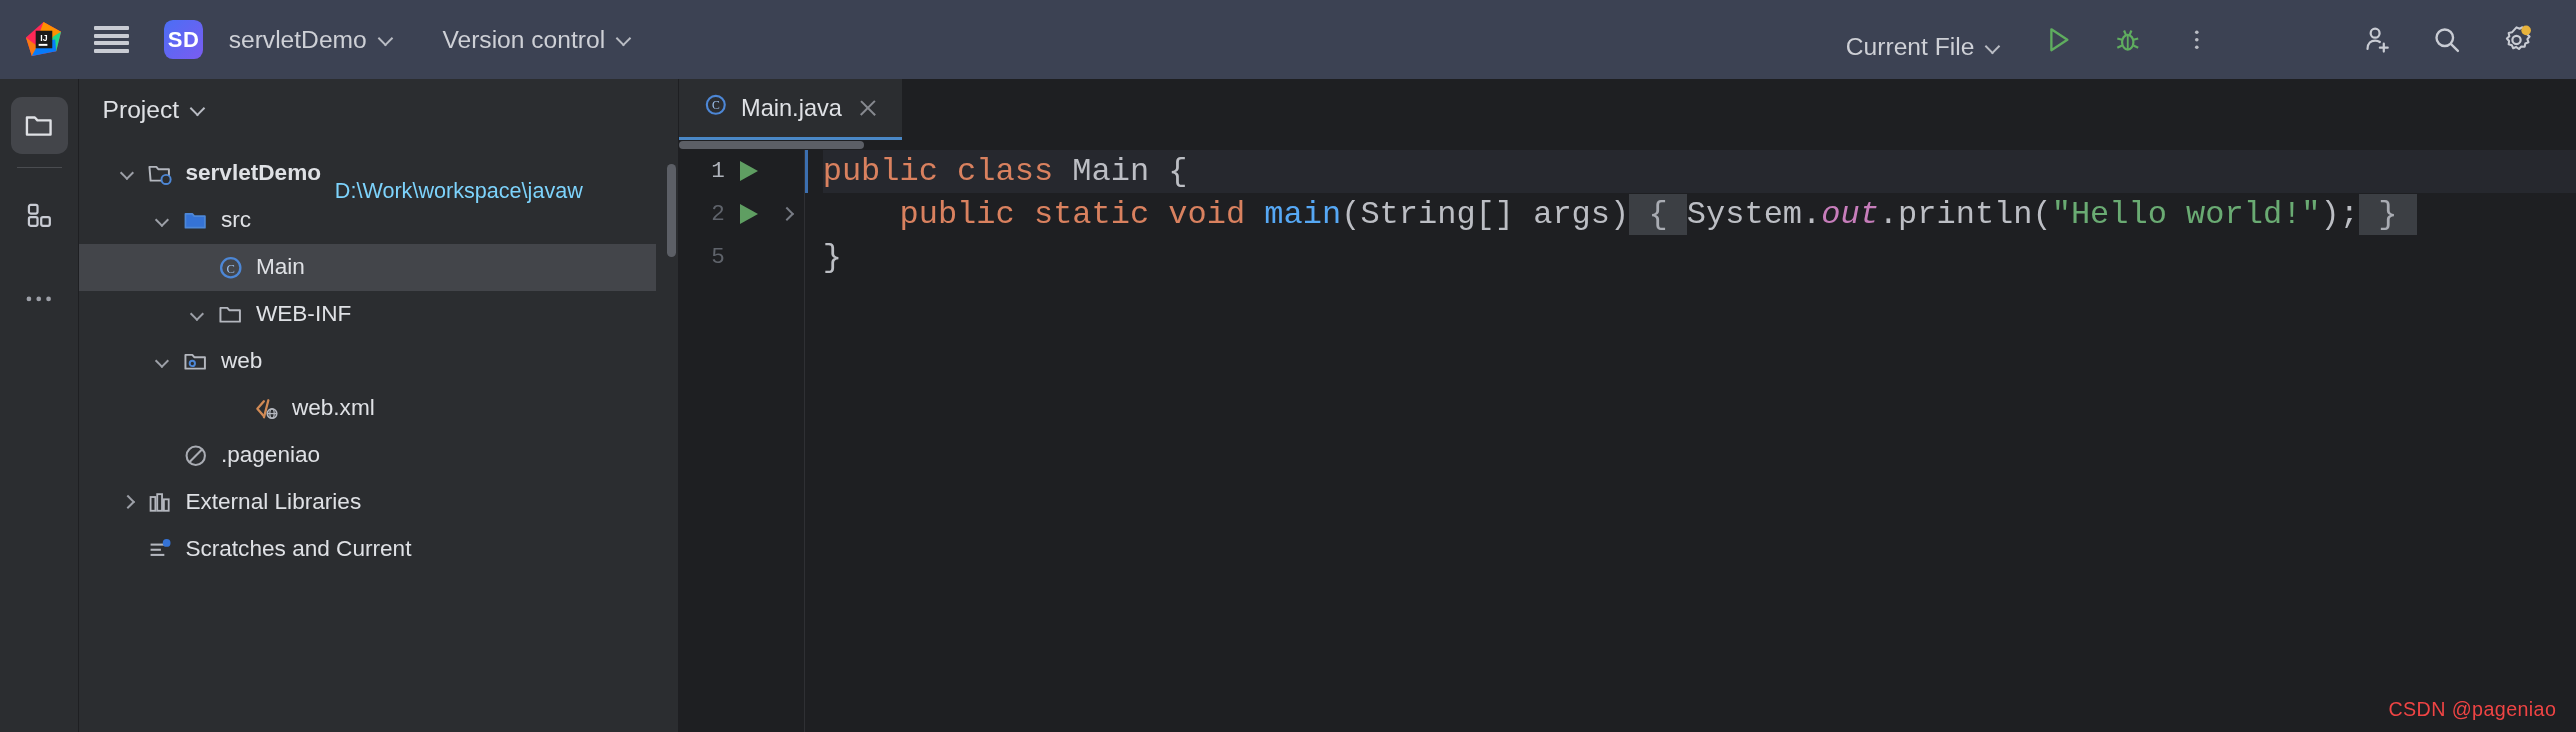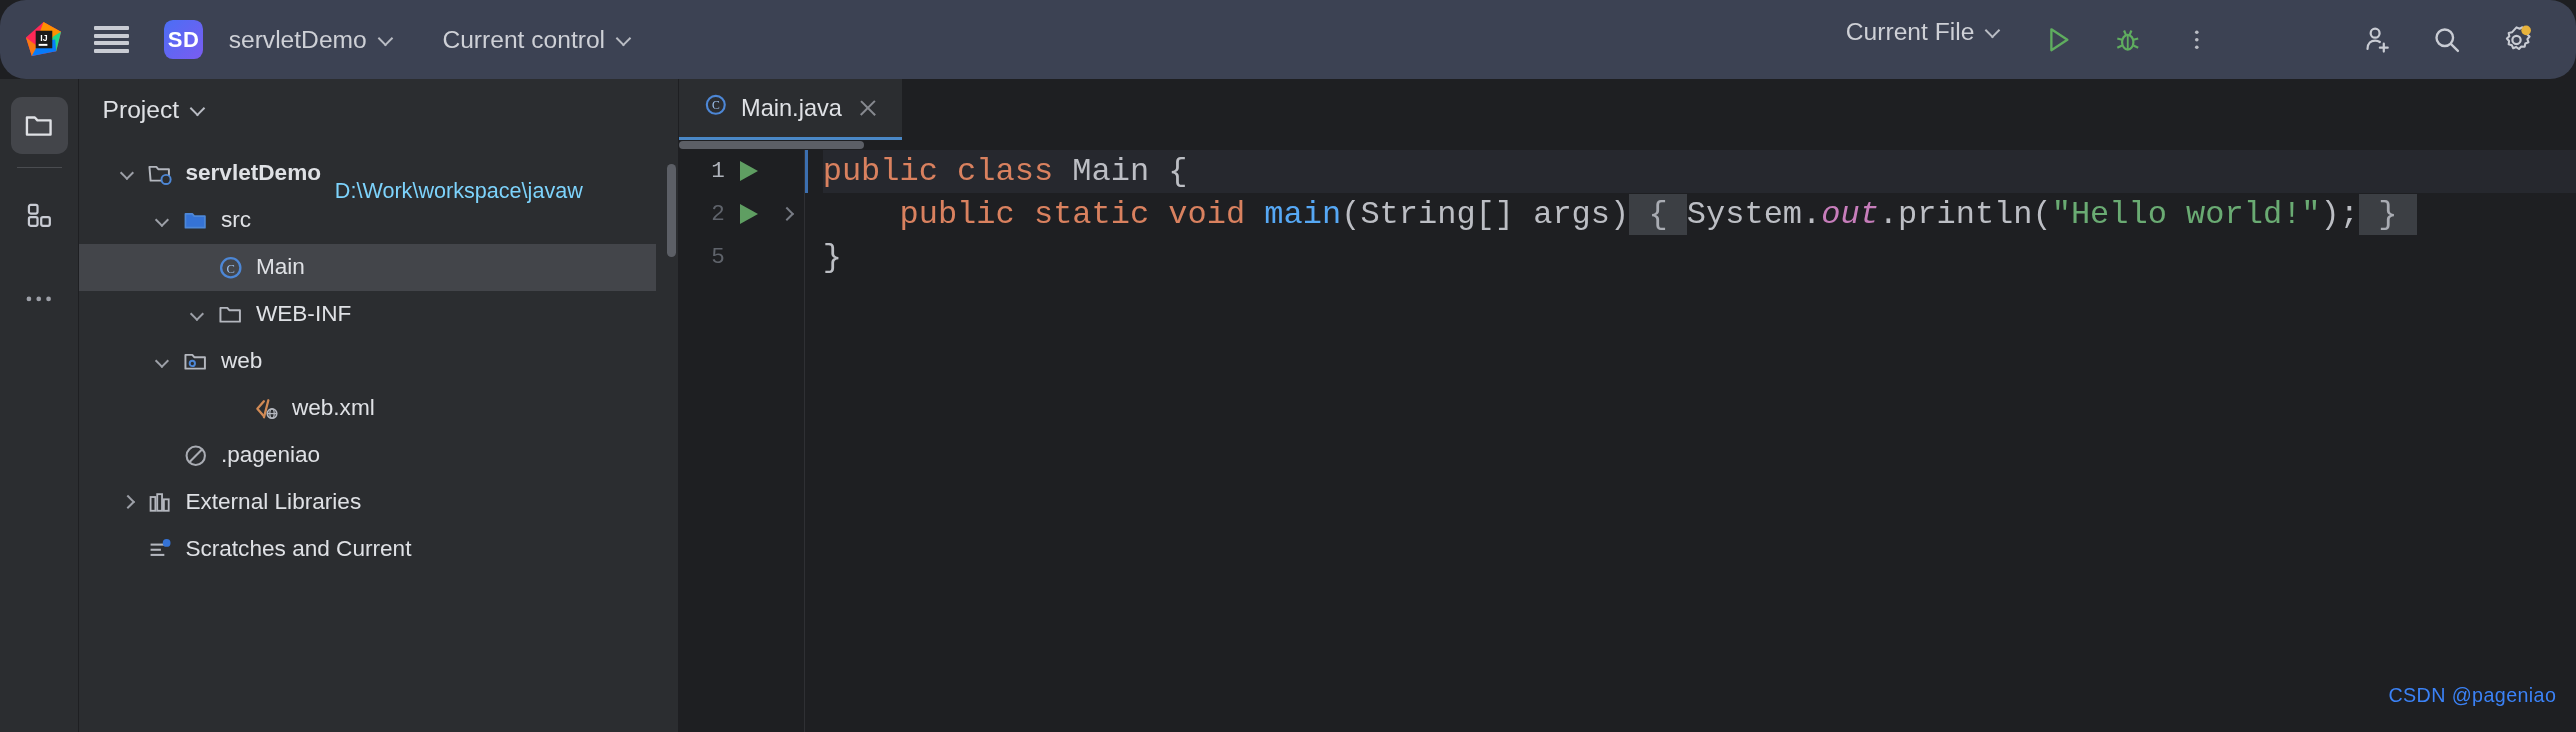--- a/index.html
+++ b/index.html
@@ -10,21 +10,20 @@
     overflow: hidden;
   }
 
   
   .topbar {
     height: 79px; width: 100%;
     background: #3c4253;
     display: flex; align-items: center;
     padding: 0 27.5px 0 23.6px;
     position: relative;
-    border-radius: 26px;
   }
   .tb-left { display: flex; align-items: center; gap: 0; }
   .ij-logo { width: 39px; height: 39px; position: relative; margin-right: 31.5px; }
   .burger { width: 35px; height: 27.5px; display:flex; flex-direction:column; justify-content:space-between; margin-right: 35px; cursor: pointer; }
   .burger span { display:block; height:3.9px; background:#c9ccd4; border-radius:1px; }
   .sd-badge {
     width: 39px; height: 39px; border-radius: 8.9px;
     background: linear-gradient(135deg,#4b6ef5 0%,#7a5cf0 100%);
     color: #fff; font-size: 22px; font-weight: 700;
     display: flex; align-items: center; justify-content: center;
@@ -35,21 +34,21 @@
     color: #ced0d6; font-size: 24.6px; padding: 5.9px 9.8px;
     border-radius: 5.9px; cursor: pointer; white-space: nowrap;
   }
   .tb-gap { width: 29.5px; }
   .chev-d { display:inline-block; width: 14.8px; height: 14.8px; position: relative; }
   .chev-d::before {
     content:''; position:absolute; left:1px; top:1px;
     width:8.9px; height:8.9px; border-right:2.4px solid #b9bcc4; border-bottom:2.4px solid #b9bcc4;
     transform: rotate(45deg);
   }
-  .tb-right { margin-left: auto; display: flex; align-items: flex-start; gap: 4px; }
+  .tb-right { margin-left: auto; display: flex; align-items: flex-end; gap: 4px; }
   .icon-btn {
     width: 65px; height: 55px; display:flex; align-items:center; justify-content:center;
     cursor:pointer; position: relative; border-radius:5.9px;
   }
 
   
   .app { display: flex; height: 654px; width: 100%; }
 
   
   .toolstrip {
@@ -135,22 +134,22 @@
   .cline.cur { background:#26282e; }
   .caret-bar { position:absolute; left:0; top:0; width:3px; height:43px; background:#3c6fb0; }
   .kw { color:#d9815f; }
   .fn { color:#56a8f5; }
   .plain { color:#bcbec4; }
   .str { color:#6aab73; }
   .field-it { color:#c77dbb; font-style: italic; }
   .folded { background:#3c3f44; color:#a9acb3; padding: 2px 0; }
 
   .watermark {
-    position:absolute; right: 19.7px; bottom: 26px;
-    color:#3b82f6; font-size: 19.7px; letter-spacing:0.4px;
+    position:absolute; right: 19.7px; bottom: 12px;
+    color:#ef4444; font-size: 19.7px; letter-spacing:0.4px;
   }
 </style>
 </head>
 <body>
 
 <div class="topbar">
 
   <div class="tb-left">
 
     <div class="ij-logo">
@@ -175,21 +174,21 @@
 
     <div class="tb-item" style="padding-left:0">
       <div class="sd-badge">SD</div>
       <span>servletDemo</span>
       <span class="chev-d"></span>
     </div>
 
     <div class="tb-gap"></div>
 
     <div class="tb-item">
-      <span>Current control</span>
+      <span>Version control</span>
       <span class="chev-d"></span>
     </div>
   </div>
 
   <div class="tb-right">
 
     <div class="tb-item" style="margin-right:11.8px">
       <span>Current File</span>
       <span class="chev-d"></span>
     </div>

